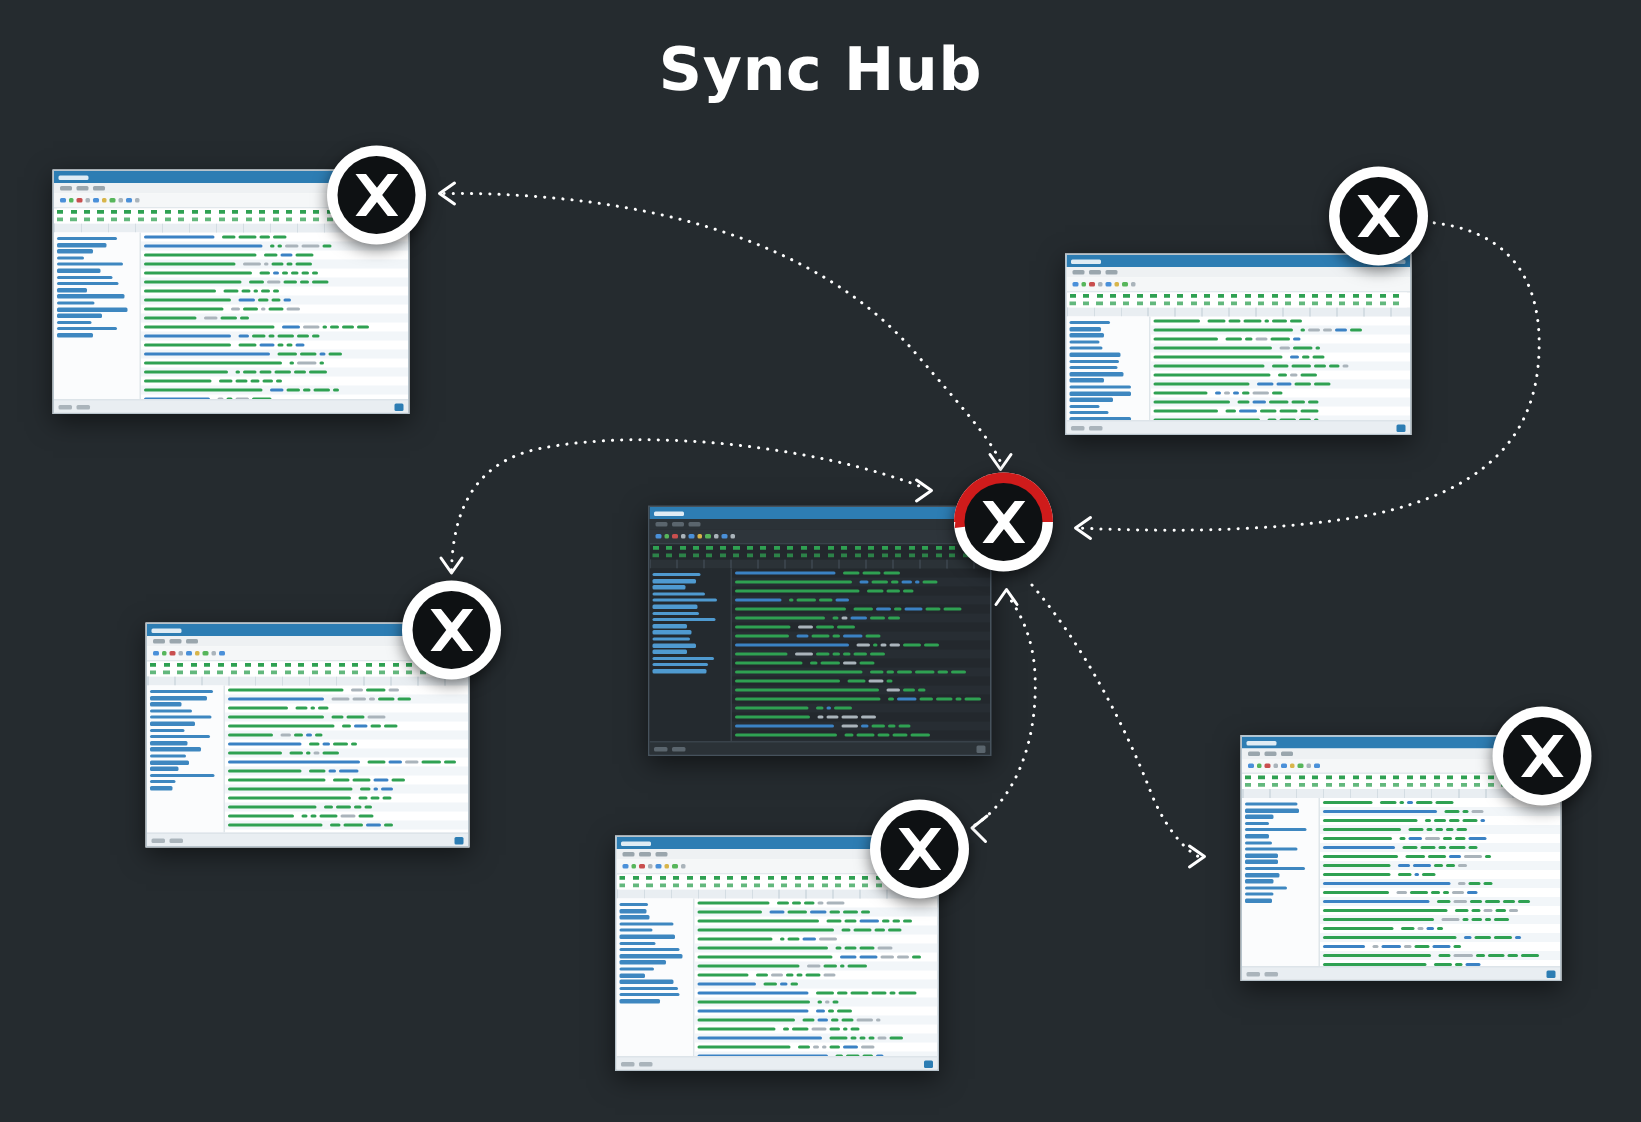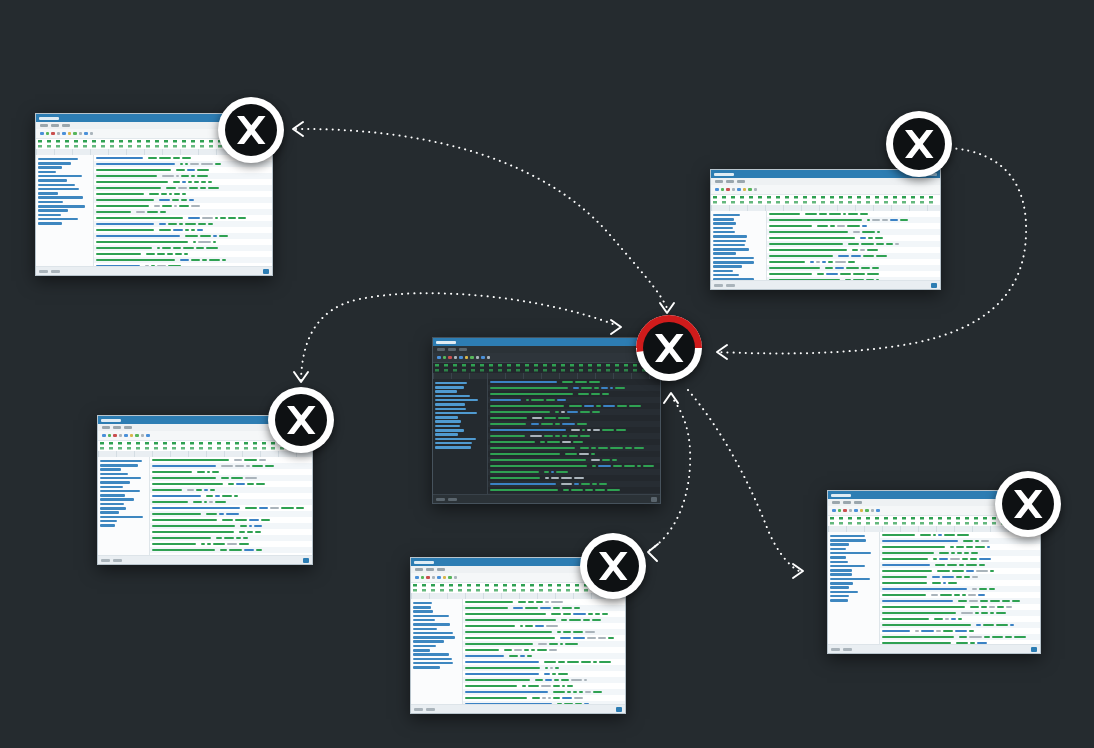--- a/index.html
+++ b/index.html
@@ -75,20 +75,21 @@
   
   .edges{position:absolute;left:0;top:0;width:1094px;height:748px;z-index:5;pointer-events:none;}
   .edges path{fill:none;stroke:#ffffff;stroke-width:2;stroke-linecap:round;stroke-dasharray:0.1 6;}
   .edges polyline{fill:none;stroke:#ffffff;stroke-width:2;stroke-linecap:round;stroke-linejoin:round;}
 </style>
 </head>
 <body>
 
 <div class="canvas">
 
+  <div class="page-title">Sync Hub</div>
 
   <svg class="edges" viewBox="0 0 1094 748">
 
     <path d="M 296,129 C 430,128 545,160 610,235 C 640,270 660,292 667,308"></path>
     <polyline points="303,122 293,129 303,136"></polyline>
     <polyline points="660,303 667,313 674,303"></polyline>
 
     <path d="M 950,148 C 1005,152 1028,185 1026,235 C 1024,295 985,328 915,343 C 845,356 765,354 718,352"></path>
     <polyline points="727,345 717,352 727,359"></polyline>
 

